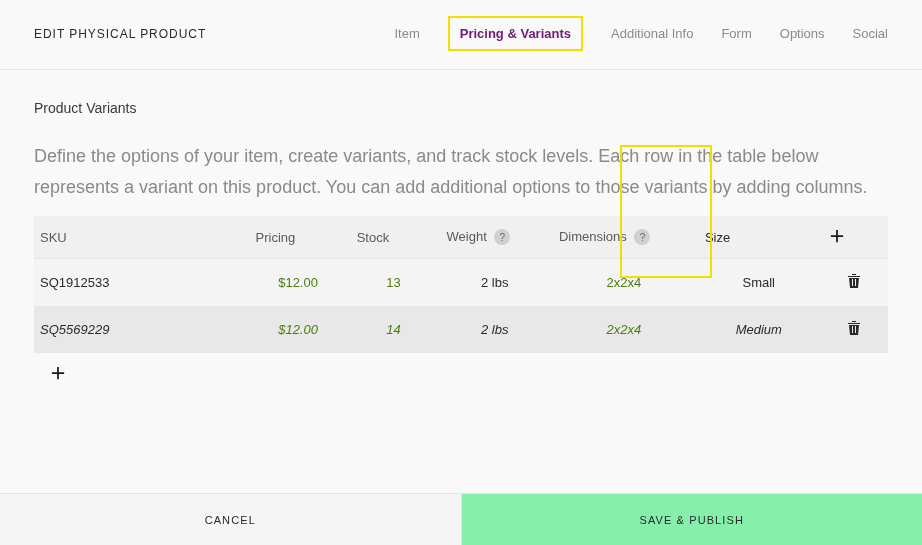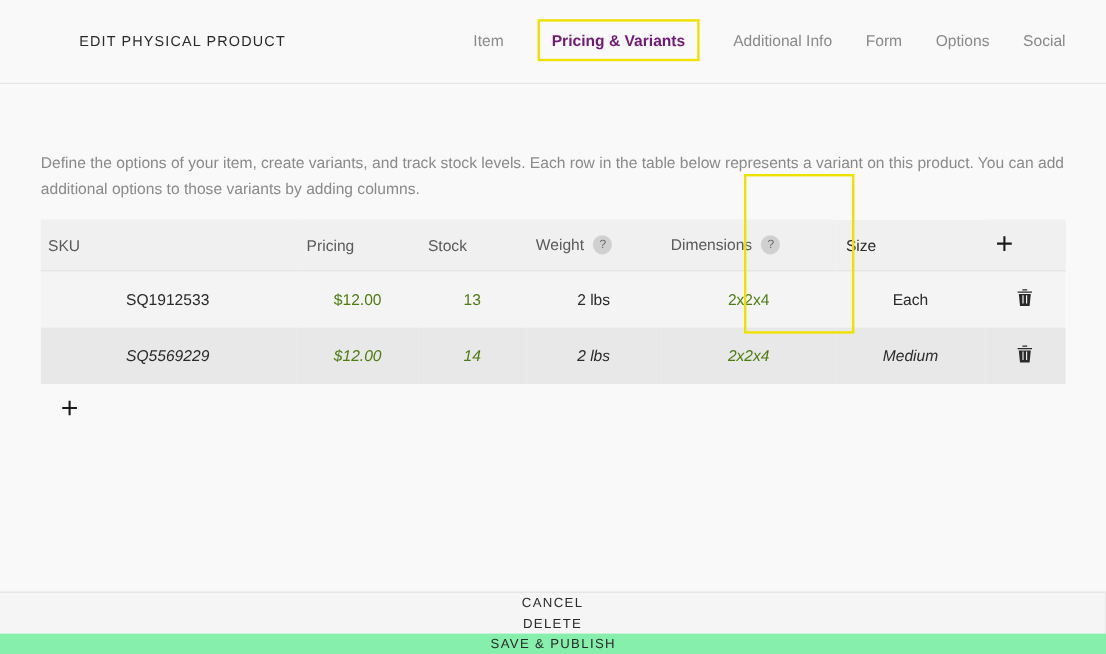--- a/index.html
+++ b/index.html
@@ -18,21 +18,20 @@
       justify-content: space-between;
       padding: 16px 34px 18px 34px;
       border-bottom: 1px solid #e5e5e5;
       background: #f9f9f9;
     }
     .page-title {
       font-size: 12px;
       letter-spacing: 0.08em;
       font-weight: 500;
       color: #2a2a2a;
-      margin-left: 32px;
     }
     .tabs {
       display: flex;
       gap: 28px;
       align-items: center;
     }
     .tab {
       font-size: 13px;
       color: #8a8a8a;
       cursor: pointer;
@@ -47,21 +46,21 @@
     .content {
       padding: 30px 34px 0 34px;
     }
     .section-title {
       font-size: 14px;
       color: #3a3a3a;
       font-weight: 500;
       margin-bottom: 8px;
     }
     .section-desc {
-      font-size: 13px;
+      font-size: 18px;
       line-height: 1.7;
       color: #8a8a8a;
       margin-bottom: 14px;
       margin-top: 25px;
     }
     .variant-table {
       width: 100%;
       border-collapse: collapse;
     }
     .variant-table th {
@@ -73,21 +72,21 @@
       border-bottom: 1px solid #e5e5e5;
       background: #f0f0f0;
     }
     .variant-table th.left { text-align: left; padding-left: 6px; }
     .variant-table td {
       font-size: 13px;
       padding: 14px 8px;
       text-align: center;
       color: #4d7c0f;
     }
-    .variant-table td.left { text-align: center; padding-left: 6px; color: #2a2a2a; }
+    .variant-table td.left { text-align: left; padding-left: 6px; color: #2a2a2a; }
     .variant-table tr.row-odd td { background: #f4f4f4; }
     .variant-table tr.row-even td { background: #e8e8e8; font-style: italic; }
     .size-col-header {
       position: relative;
       color: #2a2a2a !important;
     }
     .size-col-cell { color: #2a2a2a !important; }
     .size-highlight-box {
       position: absolute;
       border: 2px solid #f0e000;
@@ -126,21 +125,20 @@
     .add-row-plus {
       padding: 12px 6px 0 16px;
     }
     .footer {
       position: absolute;
       bottom: 0; left: 0; right: 0;
       display: flex;
       height: 52px;
       border-top: 1px solid #e5e5e5;
       background: #f5f5f5;
-      flex-direction: column;
     }
     .footer-btn {
       flex: 1;
       display: flex;
       align-items: center;
       justify-content: center;
       font-size: 11px;
       letter-spacing: 0.1em;
       color: #2a2a2a;
       cursor: pointer;
@@ -162,20 +160,21 @@
     <div class="tab">Item</div>
     <div class="tab highlighted">Pricing &amp; Variants</div>
     <div class="tab">Additional Info</div>
     <div class="tab">Form</div>
     <div class="tab">Options</div>
     <div class="tab">Social</div>
   </div>
 </div>
 
 <div class="content">
+  <div class="section-title">Product Variants</div>
   <div class="section-desc">Define the options of your item, create variants, and track stock levels. Each row in the table below represents a variant on this product. You can add additional options to those variants by adding columns.</div>
 
   <table class="variant-table">
     <colgroup>
       <col style="width:190px">
       <col style="width:90px">
       <col style="width:80px">
       <col style="width:100px">
       <col style="width:130px">
       <col style="width:110px">
@@ -204,21 +203,21 @@
         </th>
       </tr>
     </thead>
     <tbody>
       <tr class="row-odd">
         <td class="left">SQ1912533</td>
         <td>$12.00</td>
         <td>13</td>
         <td class="black-text">2 lbs</td>
         <td>2x2x4</td>
-        <td class="size-col-cell">Each</td>
+        <td class="size-col-cell">Small</td>
         <td>
           <span class="trash-icon">
             <svg viewBox="0 0 14 16">
                 <path d="M1 3h12v1H1V3zm1 2h10l-1 10H3L2 5zm3-4h4v1H5V1zM5 6v7h1V6H5zm3 0v7h1V6H8z" fill="#2a2a2a"></path>
               </svg>
           </span>
         </td>
       </tr>
       <tr class="row-even">
         <td class="left">SQ5569229</td>
@@ -244,15 +243,14 @@
           <path d="M7 1h2v6h6v2H9v6H7V9H1V7h6V1z" fill="#1a1a1a"></path>
         </svg>
     </span>
   </div>
 </div>
 
 <div class="size-highlight-box"></div>
 
 <div class="footer">
   <div class="footer-btn">CANCEL</div>
-  <div class="footer-btn">DELETE</div>
   <div class="footer-btn">SAVE &amp; PUBLISH</div>
 </div>
 
 </body></html>

